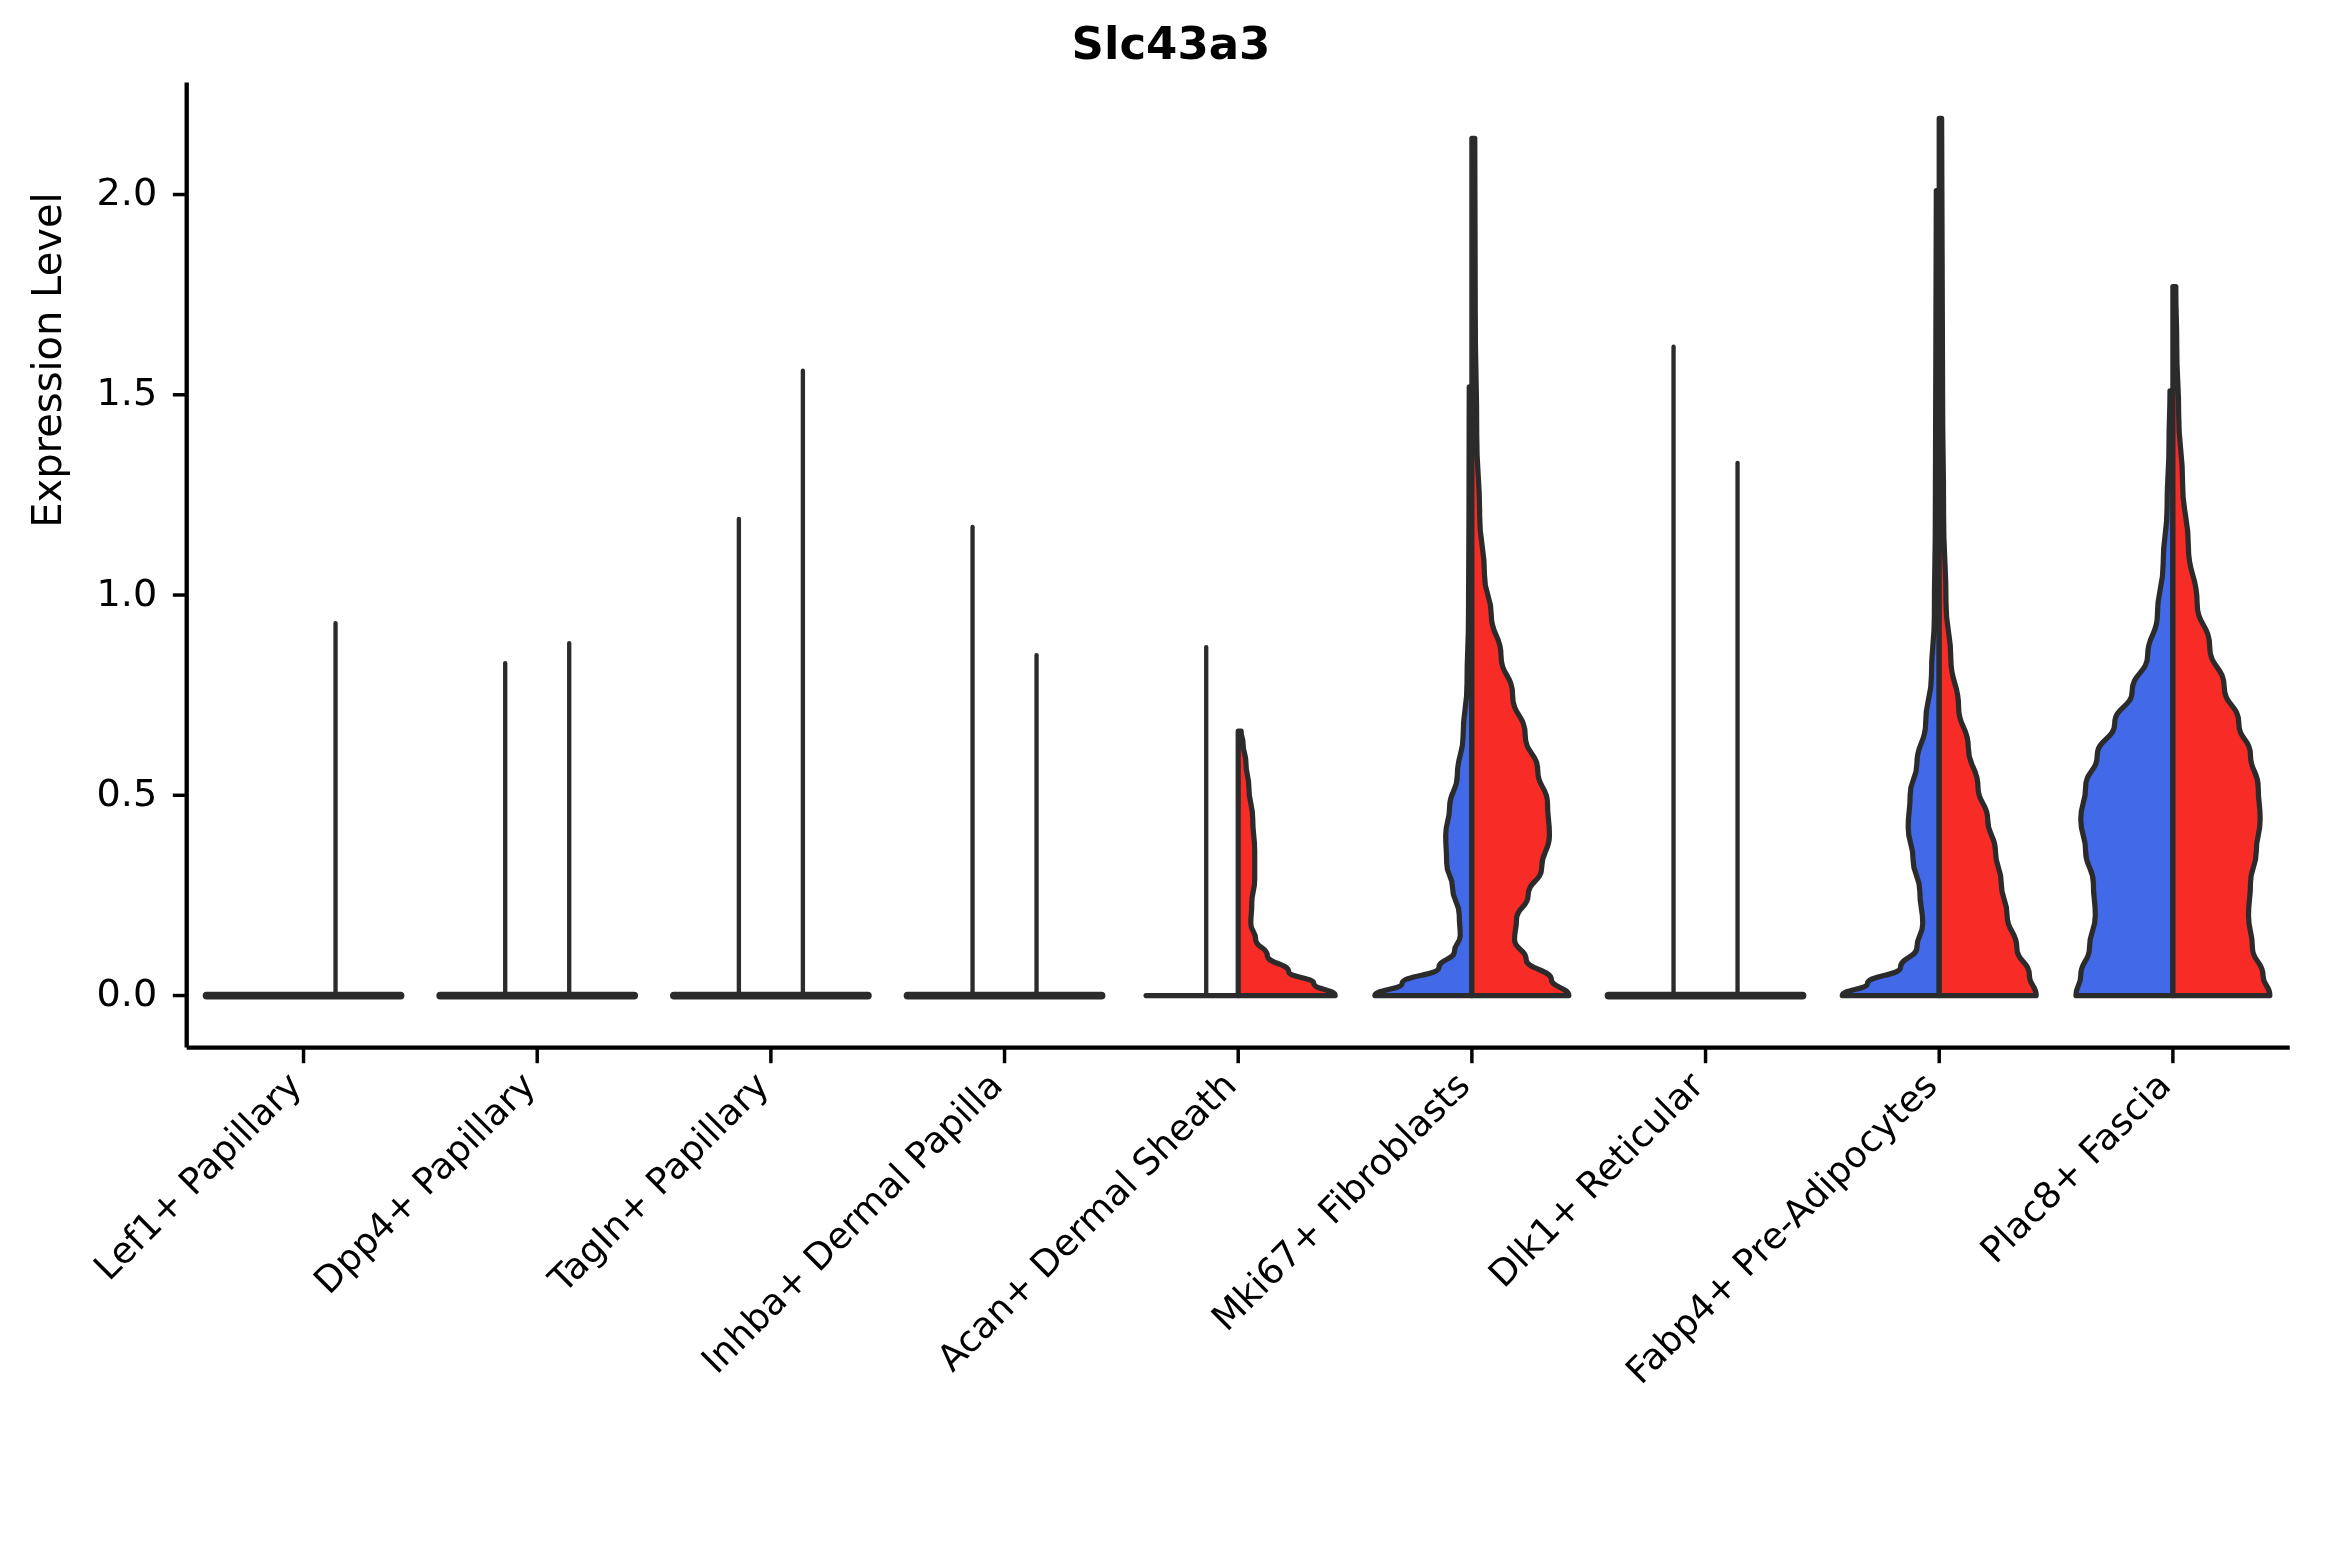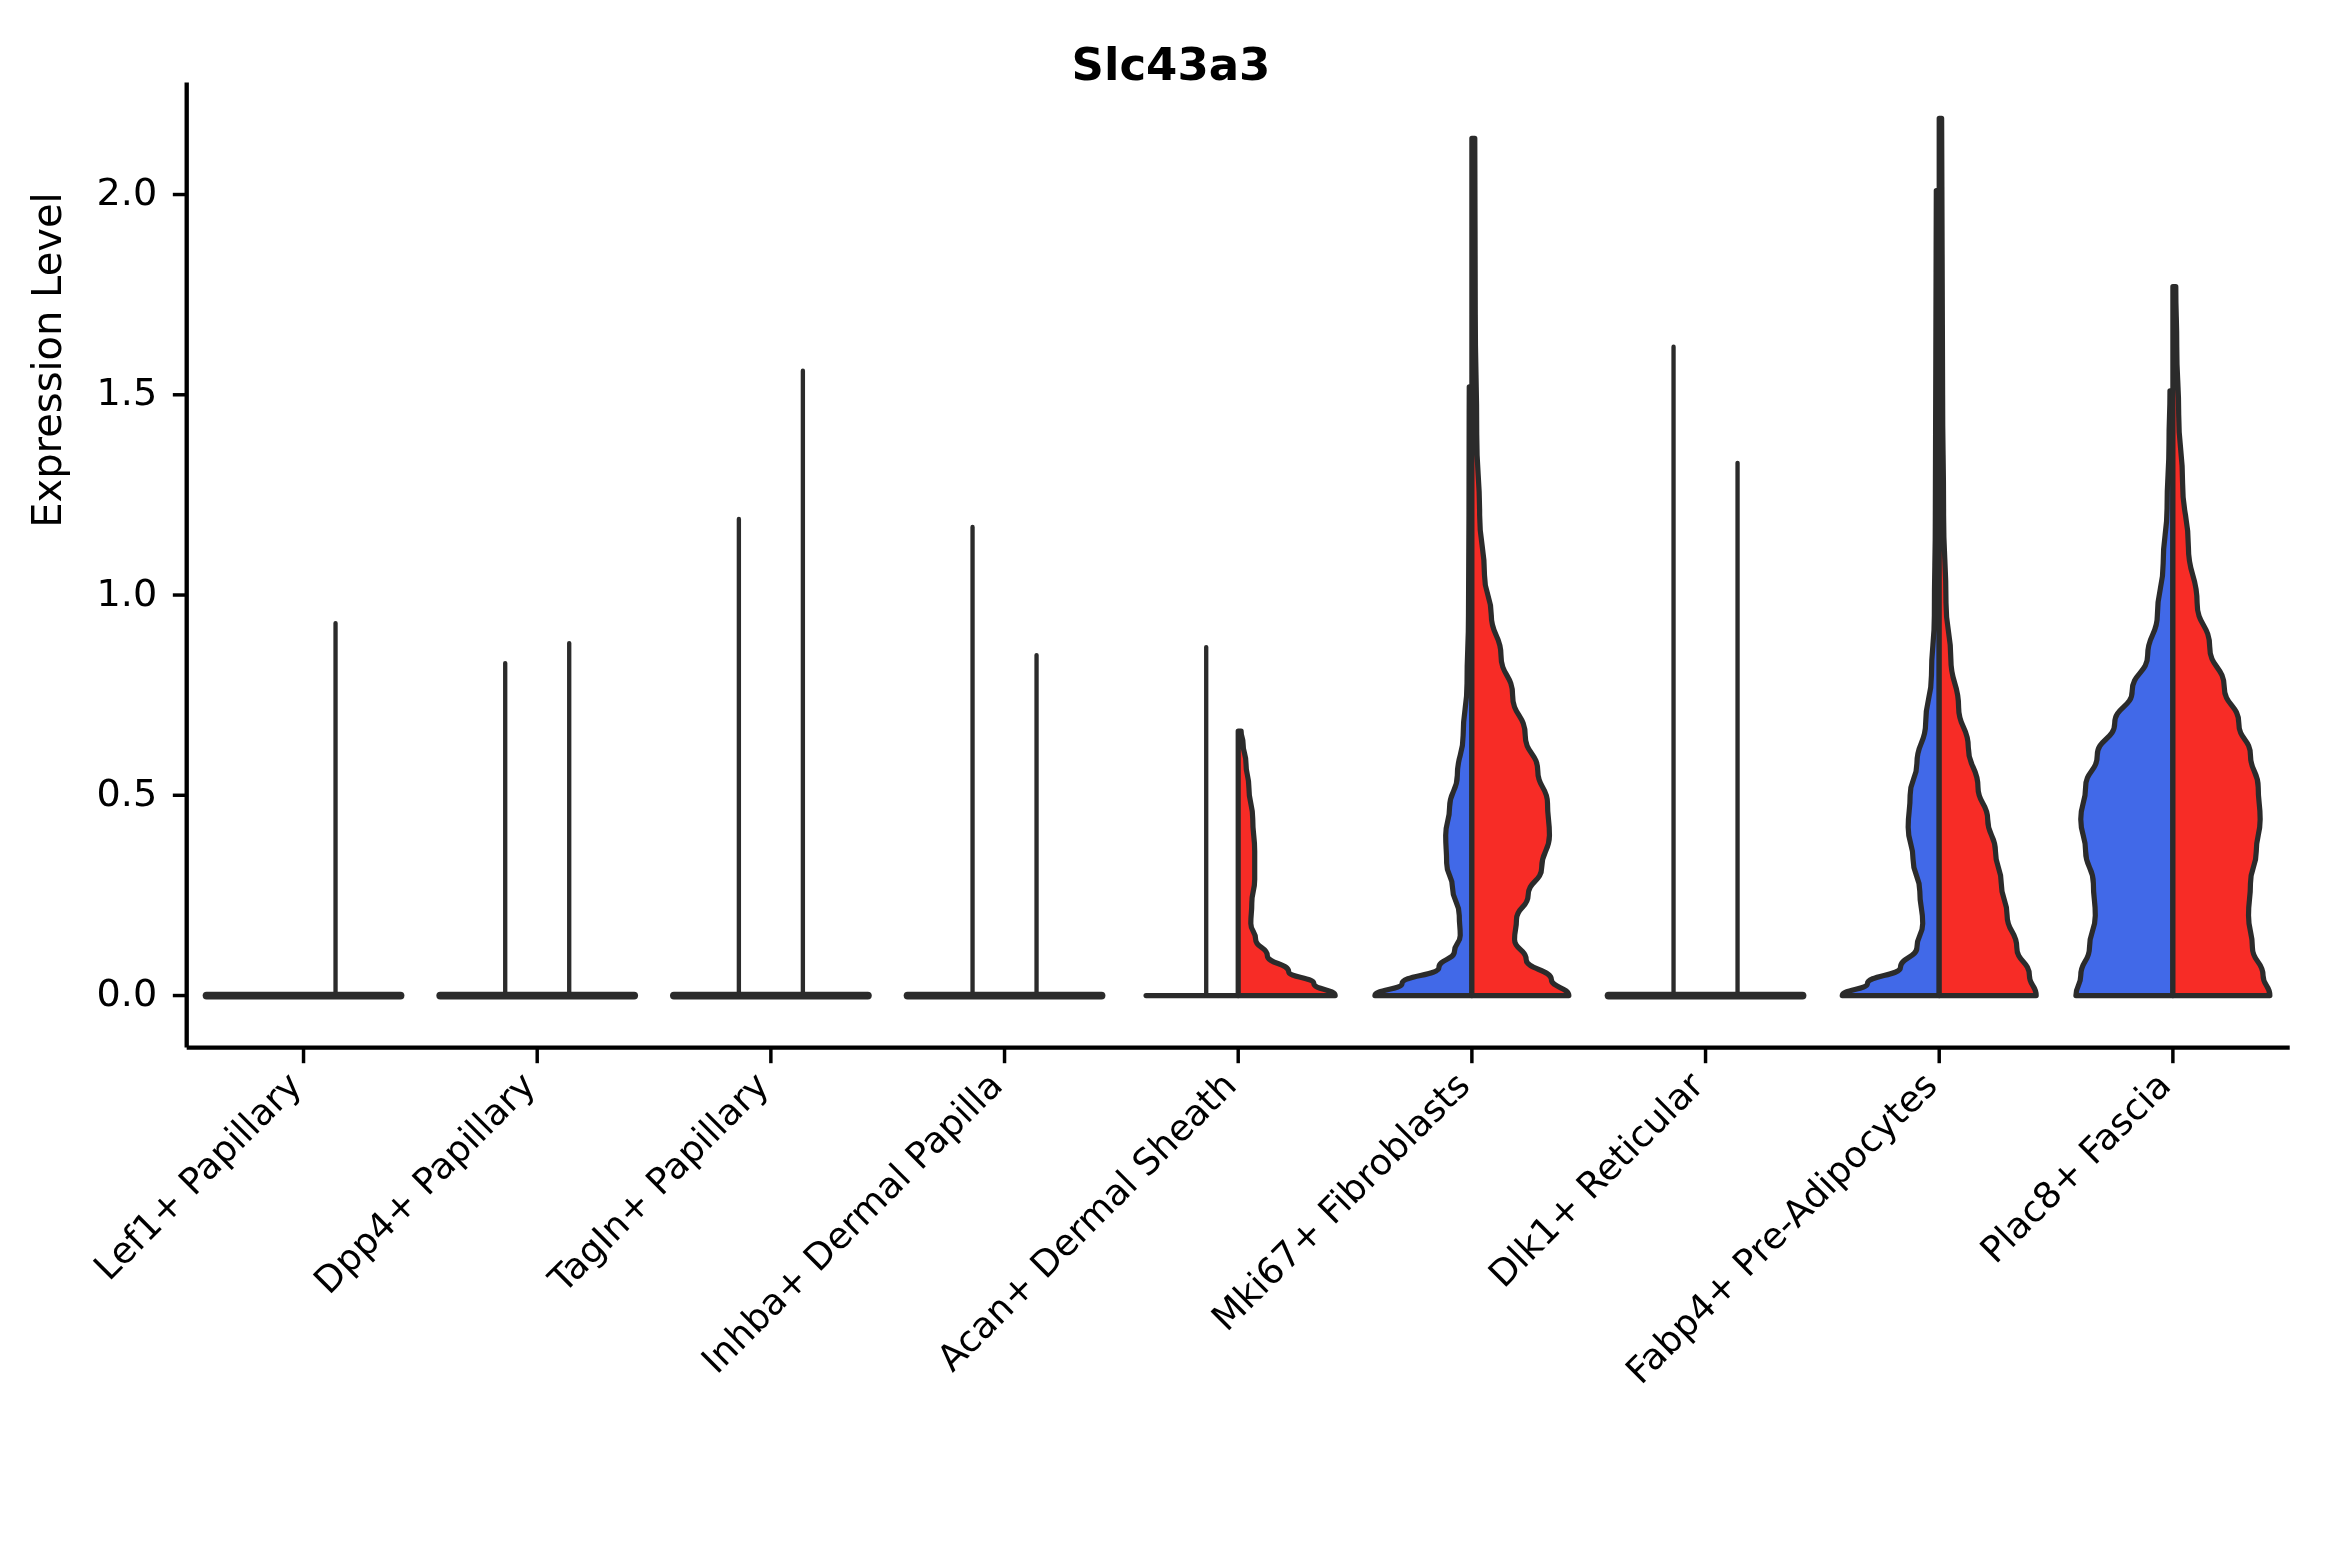--- a/index.html
+++ b/index.html
@@ -19,21 +19,20 @@
     position: absolute;
     left: 0;
     top: 17.3px;
     width: 2342px;
     text-align: center;
     font-family: "DejaVu Sans", sans-serif;
     font-size: 45px;
     font-weight: bold;
     color: #000000;
     letter-spacing: 0px;
-    margin-top: 21px;
   }
   #ylabel {
     position: absolute;
     left: -257px;
     top: 337px;
     width: 607px;
     text-align: center;
     transform: rotate(-90deg);
     font-family: "DejaVu Sans", sans-serif;
     font-size: 40px;

